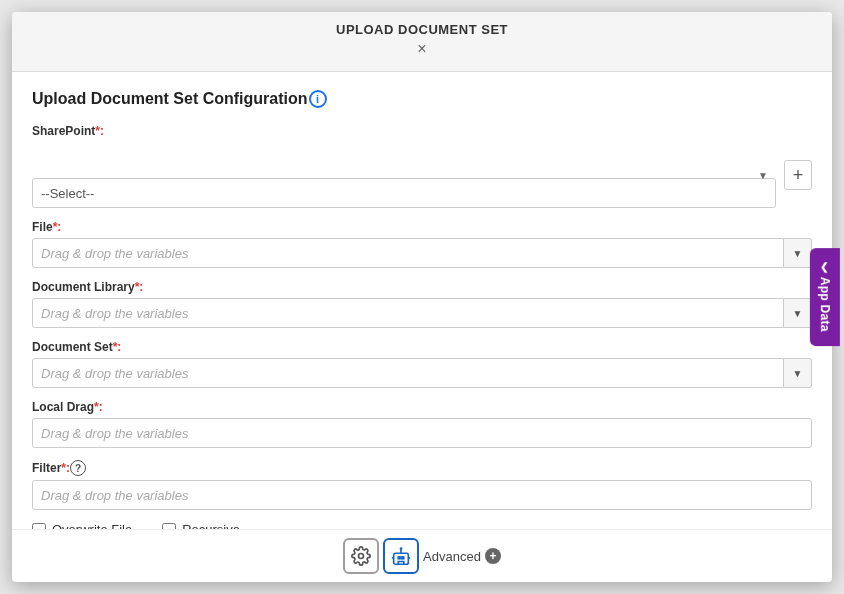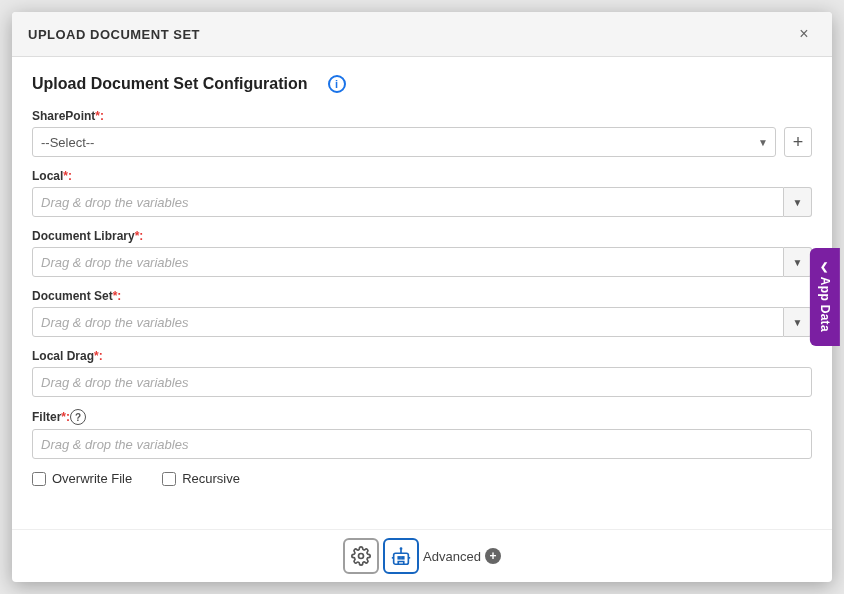--- a/index.html
+++ b/index.html
@@ -33,20 +33,21 @@
       overflow: hidden;
     }
     .modal-header {
       background: #f5f5f5;
       border-bottom: 1px solid #ddd;
       padding: 10px 16px;
       display: flex;
       align-items: center;
       justify-content: space-between;
       flex-shrink: 0;
+      flex-direction: column;
     }
     .modal-title {
       font-size: 13px;
       font-weight: 600;
       color: #333;
       letter-spacing: 0.5px;
     }
     .close-btn {
       background: none;
       border: none;
@@ -64,21 +65,21 @@
       flex: 1;
       overflow-y: auto;
     }
     .section-title {
       font-size: 16px;
       font-weight: 700;
       color: #222;
       margin-bottom: 16px;
       display: flex;
       align-items: center;
-      gap: 20px;
+      gap: 1px;
     }
     .info-icon {
       width: 18px;
       height: 18px;
       border-radius: 50%;
       border: 2px solid #1a73e8;
       display: flex;
       align-items: center;
       justify-content: center;
       font-size: 11px;
@@ -116,20 +117,21 @@
       height: 30px;
       border: 1px solid #ccc;
       border-radius: 3px;
       padding: 0 8px;
       font-size: 13px;
       color: #555;
       background: #fff;
       appearance: none;
       -webkit-appearance: none;
       cursor: pointer;
+      margin-top: 36px;
     }
     .select-arrow {
       position: absolute;
       right: 8px;
       top: 50%;
       transform: translateY(-50%);
       pointer-events: none;
       color: #666;
       font-size: 10px;
     }
@@ -372,21 +374,21 @@
               <option>--Select--</option>
             </select>
             <span class="select-arrow">▼</span>
           </div>
           <button class="plus-btn">+</button>
         </div>
       </div>
 
       <div class="field-row">
         <div class="field-label">
-          <span>Local</span>
+          <span>File</span>
           <span class="required">*:</span>
         </div>
         <div class="drag-with-arrow">
           <div class="drag-drop-input">
             <span style="color:#aaa;font-style:italic;font-size:13px;">Drag &amp; drop the variables</span>
           </div>
           <div class="dropdown-arrow-btn">▼</div>
         </div>
       </div>
 

